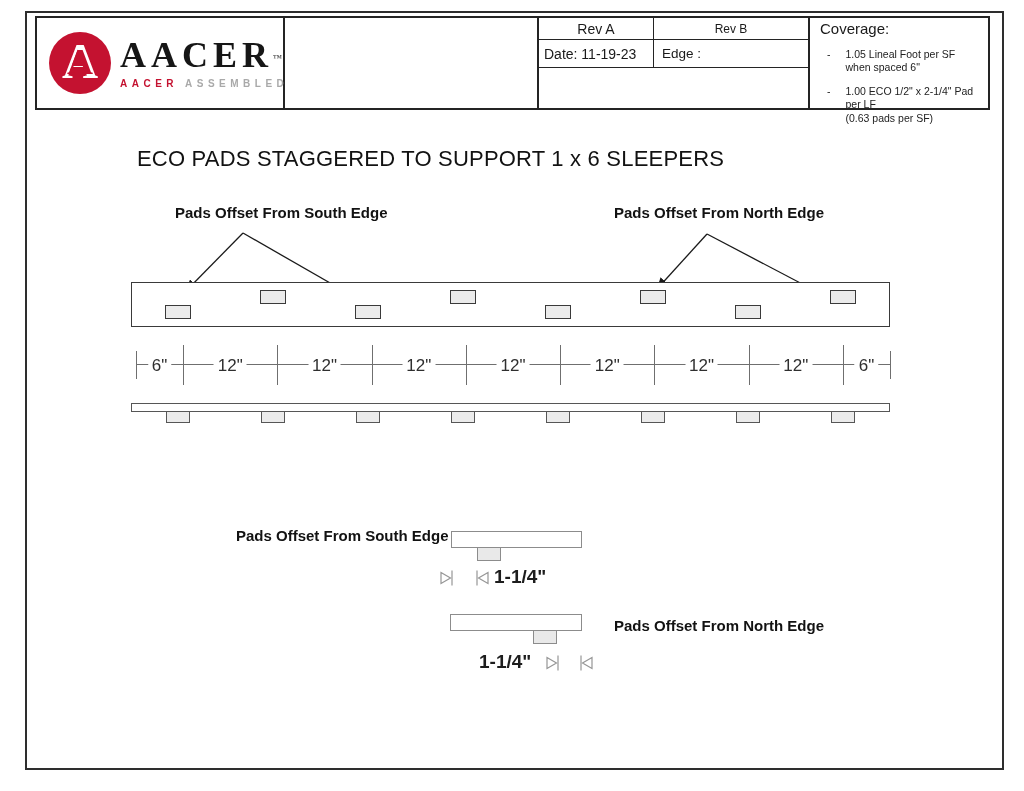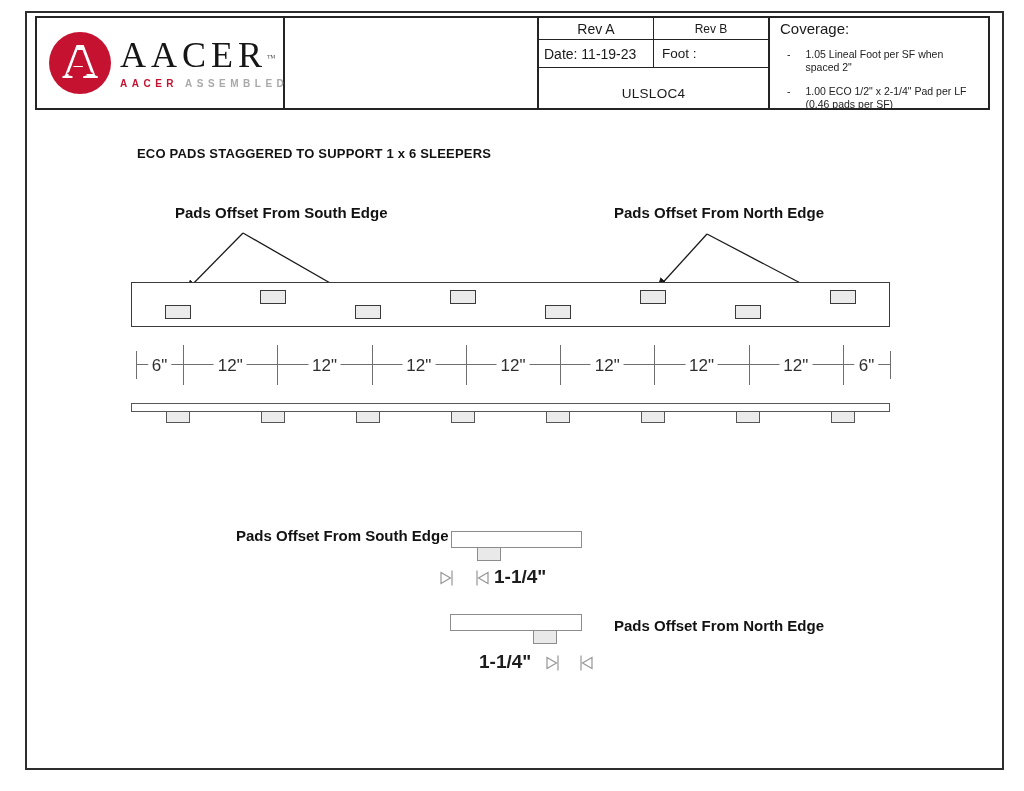--- a/index.html
+++ b/index.html
@@ -17,52 +17,52 @@
                align-items:center; padding-left:12px; gap:9px; }
   .emblem { width:62px; height:62px; border-radius:50%; background:#C41230;
             position:relative; flex:0 0 auto; }
   .emblem .a-outer { position:absolute; inset:0; display:flex; align-items:center;
             justify-content:center; font-family:"Liberation Serif",serif;
             font-weight:700; font-size:50px; color:#fff; line-height:1; padding-bottom:4px; }
   .emblem .a-inner { position:absolute; inset:0; display:flex; align-items:center;
             justify-content:center; font-family:"Liberation Serif",serif;
             font-weight:700; font-size:36px; color:#C41230; line-height:1; padding-bottom:3px; }
   .brand-row { font-family:"Liberation Serif",serif; font-size:36px; letter-spacing:5px;
-               color:#161616; line-height:1; white-space:nowrap; }
+               color:#161616; line-height:1; white-space:nowrap;font-weight:bold; }
   .brand-row .tm { font-size:9px; letter-spacing:0; vertical-align:6px; color:#555; }
   .tagline { margin-top:5px; font-size:10px; letter-spacing:4.5px; font-weight:700; white-space:nowrap; }
   .tagline .word1 { color:#C41230; }
   .tagline .word2 { color:#a9a9a9; }
 
   .mid-cell { width:254px; border-right:2px solid #242424; }
   .assembled { height:22px; border-bottom:1.5px solid #242424; display:flex;
                align-items:center; justify-content:center; font-size:14px; letter-spacing:0.3px; }
   .product { padding-top:9px; text-align:center; font-size:25px; letter-spacing:0.3px; }
 
-  .rev-cell { width:231px; border-right:2px solid #242424; display:grid;
+  .rev-cell { width:271px; border-right:2px solid #242424; display:grid;
               grid-template-columns:115px 1fr; grid-template-rows:22px 28px 1fr; }
   .rev-a-label { border-right:1.5px solid #242424; border-bottom:1.5px solid #242424;
                  display:flex; align-items:center; justify-content:center; font-size:14px; }
   .rev-b-label { border-bottom:1.5px solid #242424; display:flex; align-items:center;
                  justify-content:center; font-size:12px; }
   .rev-a-date { border-right:1.5px solid #242424; border-bottom:1.5px solid #242424;
                 display:flex; align-items:center; padding-left:5px; font-size:14px; }
   .rev-b-date { border-bottom:1.5px solid #242424; display:flex; align-items:center;
                 padding-left:8px; font-size:13.5px; }
   .part { grid-column:1 / 3; display:flex; align-items:flex-end; justify-content:center;
           padding-bottom:7px; font-size:13.5px; letter-spacing:0.3px; }
 
   .coverage-cell { flex:1; padding:2px 8px 0 10px; }
   .coverage-title { font-size:15px; margin-bottom:11px; }
   .coverage-item { display:flex; gap:15px; font-size:10.5px; color:#222;
                    margin-left:7px; margin-bottom:11px; line-height:1.25; }
   .coverage-item .dash { flex:0 0 auto; }
 
   
-  .heading { position:absolute; left:110px; top:133px; font-size:13px; font-weight:700;
+  .heading { position:absolute; left:110px; top:133px; font-size:22px; font-weight:400;
              color:#121212; letter-spacing:0.2px; }
   .callout { position:absolute; font-size:15px; font-weight:600; color:#121212; }
   #callout-south { left:148px; top:191px; }
   #callout-north { left:587px; top:191px; }
 
   #arrow-svg { position:absolute; left:0; top:0; width:975px; height:755px; pointer-events:none; }
 
   .plan-rect { position:absolute; left:104px; top:269px; width:759px; height:45px;
                border:1.5px solid #3a3a3a; background:#fff; }
   .pad { position:absolute; background:#ebebeb; border:1.5px solid #3a3a3a; }
@@ -116,35 +116,34 @@
       </div>
     </div>
 
     <div class="cell mid-cell">
     </div>
 
     <div class="cell rev-cell">
       <div class="rev-a-label">Rev A</div>
       <div class="rev-b-label">Rev B</div>
       <div class="rev-a-date">Date: 11-19-23</div>
-      <div class="rev-b-date">Foot :</div>
-      <div class="part">ULSLOC4</div>
+      <div class="rev-b-date">Edge :</div>
     </div>
 
     <div class="cell coverage-cell">
       <div class="coverage-title">Coverage:</div>
       <div class="coverage-item">
         <span class="dash">-</span>
-        <span>1.05 Lineal Foot per SF when spaced 2"</span>
+        <span>1.05 Lineal Foot per SF when spaced 6"</span>
       </div>
       <div class="coverage-item">
         <span class="dash">-</span>
         <span>
           <span>1.00 ECO 1/2" x 2-1/4" Pad per LF</span><br>
-          <span>(0.46 pads per SF)</span>
+          <span>(0.63 pads per SF)</span>
         </span>
       </div>
     </div>
   </header>
 
   <div class="heading">ECO PADS STAGGERED TO SUPPORT 1 x 6 SLEEPERS</div>
 
   <div class="callout" id="callout-south">Pads Offset From South Edge</div>
   <div class="callout" id="callout-north">Pads Offset From North Edge</div>
 

